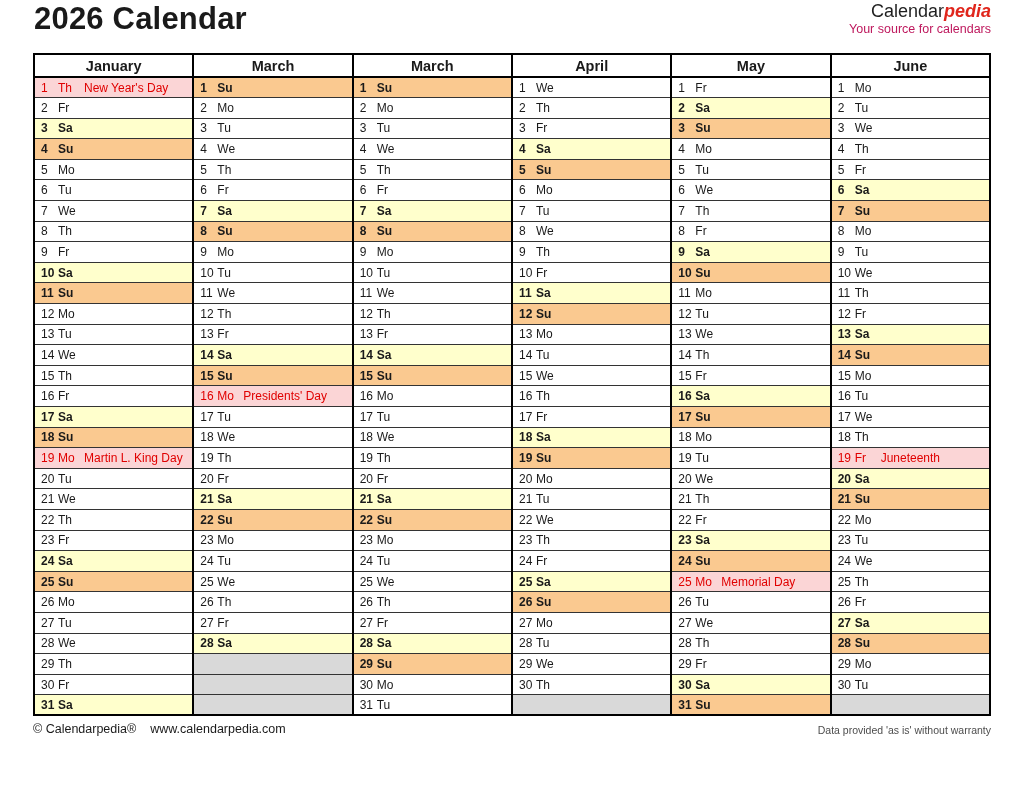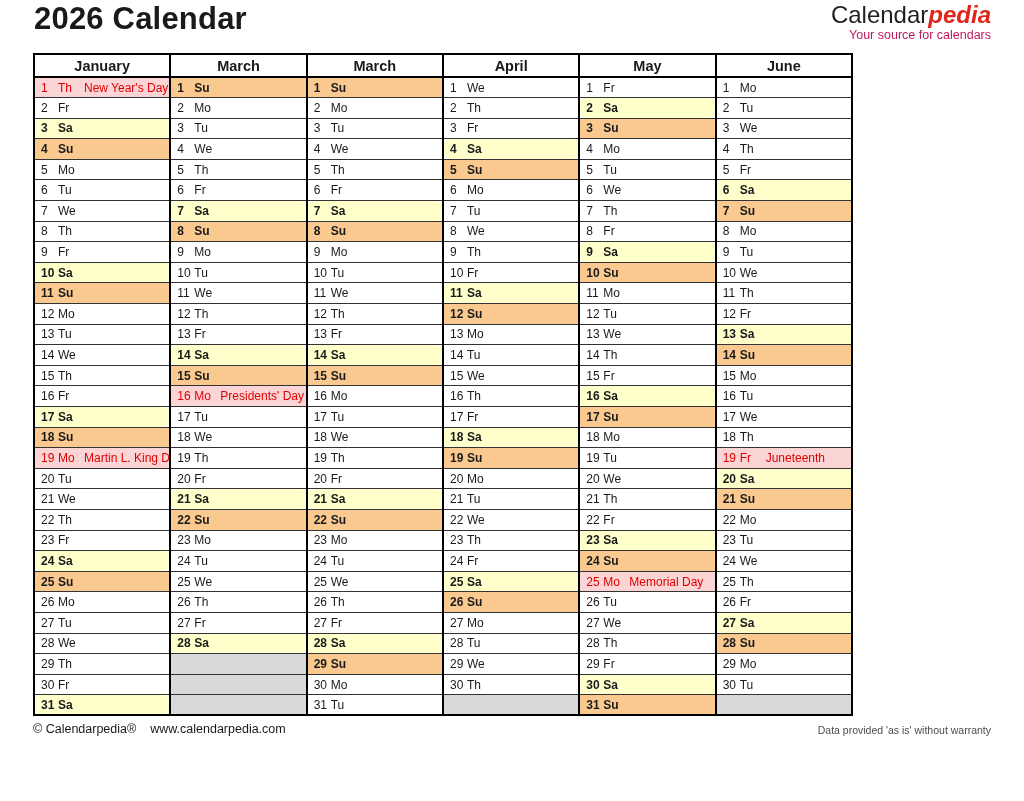--- a/index.html
+++ b/index.html
@@ -10,41 +10,41 @@
   html,body{margin:0;padding:0;}
   body{
     width:1024px;height:801px;background:#ffffff;overflow:hidden;
     font-family:"Liberation Sans", sans-serif;color:#1a1a1a;
   }
   .page{width:1024px;height:801px;padding:0 33px;}
   
   .header{display:flex;justify-content:space-between;align-items:flex-start;height:53px;}
   .title{font-size:31px;font-weight:bold;line-height:1.1;margin:2px 0 0 1px;letter-spacing:0.2px;}
   .logo{text-align:right;margin-top:2px;}
-  .logo-main{font-size:24px;color:#1f1f1f;line-height:1.05;}
+  .logo-main{font-size:18px;color:#1f1f1f;line-height:1.05;}
   .logo-accent{color:var(--logo-red);font-weight:bold;font-style:italic;}
   .logo-tagline{font-size:12.5px;color:#be185d;margin-top:1px;}
   
   table.cal{
-    width:820px;border-collapse:collapse;table-layout:fixed;
+    width:958px;border-collapse:collapse;table-layout:fixed;
     border:2px solid var(--frame);
   }
   table.cal th{
     border:2px solid var(--frame);height:23px;background:#ffffff;
     font-size:14.5px;font-weight:bold;text-align:center;padding:0;
   }
   table.cal td{
     border-left:2px solid var(--frame);border-right:2px solid var(--frame);
     border-top:1px solid var(--grid);border-bottom:1px solid var(--grid);
     height:20.6px;font-size:12px;padding:0 2px 0 6px;vertical-align:middle;
     white-space:nowrap;overflow:hidden;
   }
   td .day-number{display:inline-block;min-width:17px;}
   td .day-weekday{display:inline-block;min-width:26px;}
-  td.sat{background:var(--sat);font-weight:bold;border-radius:7px;}
+  td.sat{background:var(--sat);font-weight:bold;}
   td.sun{background:var(--sun);font-weight:bold;}
   td.holiday{background:var(--hol-bg);color:var(--hol-fg);font-weight:normal;}
   td.empty{background:var(--empty);border-top:none;border-bottom:none;}
   
   .footer{width:958px;display:flex;justify-content:space-between;align-items:flex-end;margin-top:6px;}
   .footer-left{font-size:12.5px;color:#1a1a1a;}
   .footer-left .url{margin-left:14px;}
   .footer-right{font-size:10.5px;color:#4d4d4d;margin-top:2px;}
 </style>
 </head>

